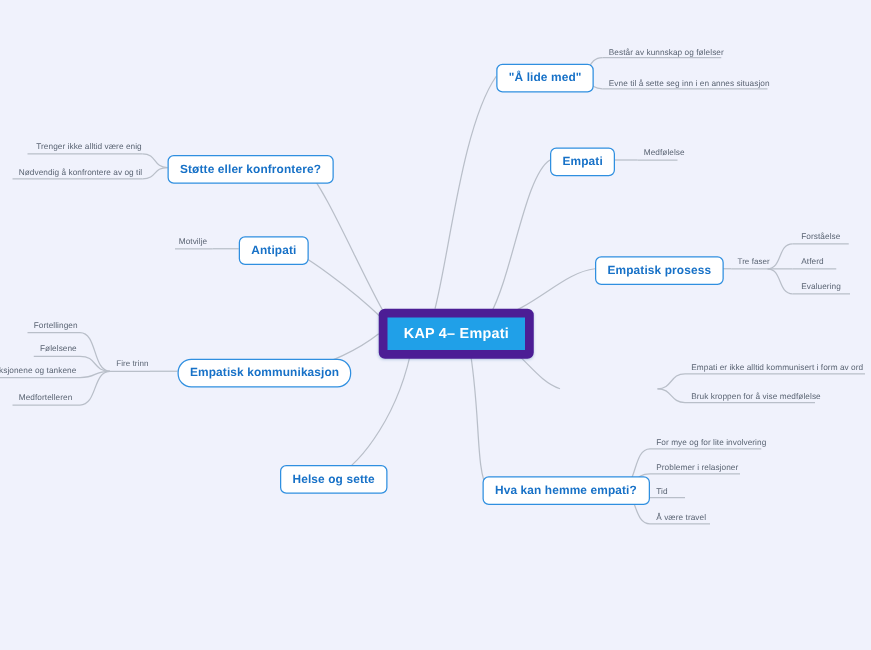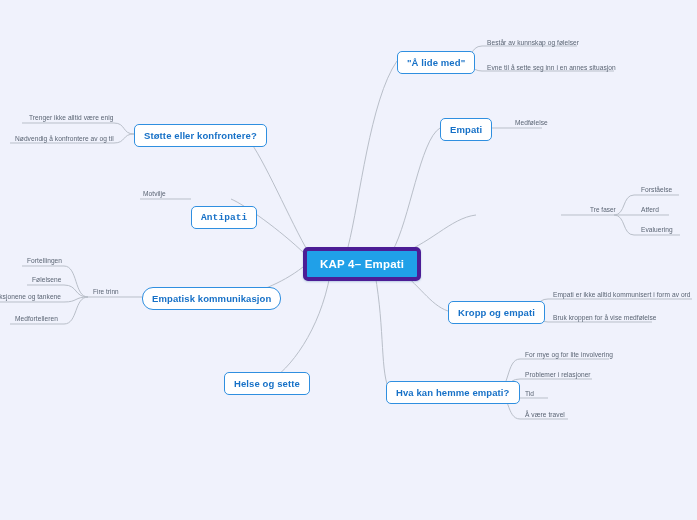--- a/index.html
+++ b/index.html
@@ -11,21 +11,21 @@
     position:relative;
   }
   #canvas{position:absolute;inset:0;width:697px;height:520px;}
   #edges{position:absolute;left:0;top:0;width:697px;height:520px;pointer-events:none;}
 
   .node{position:absolute;box-sizing:border-box;white-space:nowrap;}
 
   
   .root{
     background:#20a0e8;
-    border:4px solid #4c1d95;
+    border:7px solid #4c1d95;
     border-radius:5px;
     color:#ffffff;
     font-weight:bold;
     font-size:11.5px;
     padding:7px 13px;
     letter-spacing:.2px;
     box-shadow:0 1px 2px rgba(30,90,160,.25);
   }
 
   
@@ -149,36 +149,36 @@
     <span>Evne til å sette seg inn i en annes situasjon</span>
   </div>
 
   <div class="node branch" style="left:440px;top:118px;">
     <span>Empati</span>
   </div>
   <div class="node leaf" style="left:512px;top:119px;">
     <span>Medfølelse</span>
   </div>
 
+  <div class="node branch" style="left:476px;top:205px;">
+    <span>Empatisk prosess</span>
+  </div>
   <div class="node mini" style="left:587px;top:206px;">
     <span>Tre faser</span>
   </div>
   <div class="node leaf" style="left:638px;top:186px;">
     <span>Forståelse</span>
   </div>
   <div class="node leaf" style="left:638px;top:206px;">
     <span>Atferd</span>
   </div>
   <div class="node leaf" style="left:638px;top:226px;">
     <span>Evaluering</span>
   </div>
 
-  <div class="node branch" style="left:448px;top:301px;">
-    <span>Kropp og empati</span>
-  </div>
   <div class="node leaf" style="left:550px;top:291px;">
     <span>Empati er ikke alltid kommunisert i form av ord</span>
   </div>
   <div class="node leaf" style="left:550px;top:314px;">
     <span>Bruk kroppen for å vise medfølelse</span>
   </div>
 
   <div class="node branch" style="left:386px;top:381px;">
     <span>Hva kan hemme empati?</span>
   </div>
@@ -211,21 +211,21 @@
   <div class="node leaf" style="left:29px;top:276px;">
     <span>Følelsene</span>
   </div>
   <div class="node leaf" style="left:-16px;top:293px;">
     <span>Reaksjonene og tankene</span>
   </div>
   <div class="node leaf" style="left:12px;top:315px;">
     <span>Medfortelleren</span>
   </div>
 
-  <div class="node branch" style="left:191px;top:206px;font-family:Liberation Mono, monospace;">
+  <div class="node branch" style="left:191px;top:189px;">
     <span>Antipati</span>
   </div>
   <div class="node leaf" style="left:140px;top:190px;">
     <span>Motvilje</span>
   </div>
 
   <div class="node branch" style="left:134px;top:124px;">
     <span>Støtte eller konfrontere?</span>
   </div>
   <div class="node leaf" style="left:26px;top:114px;">

